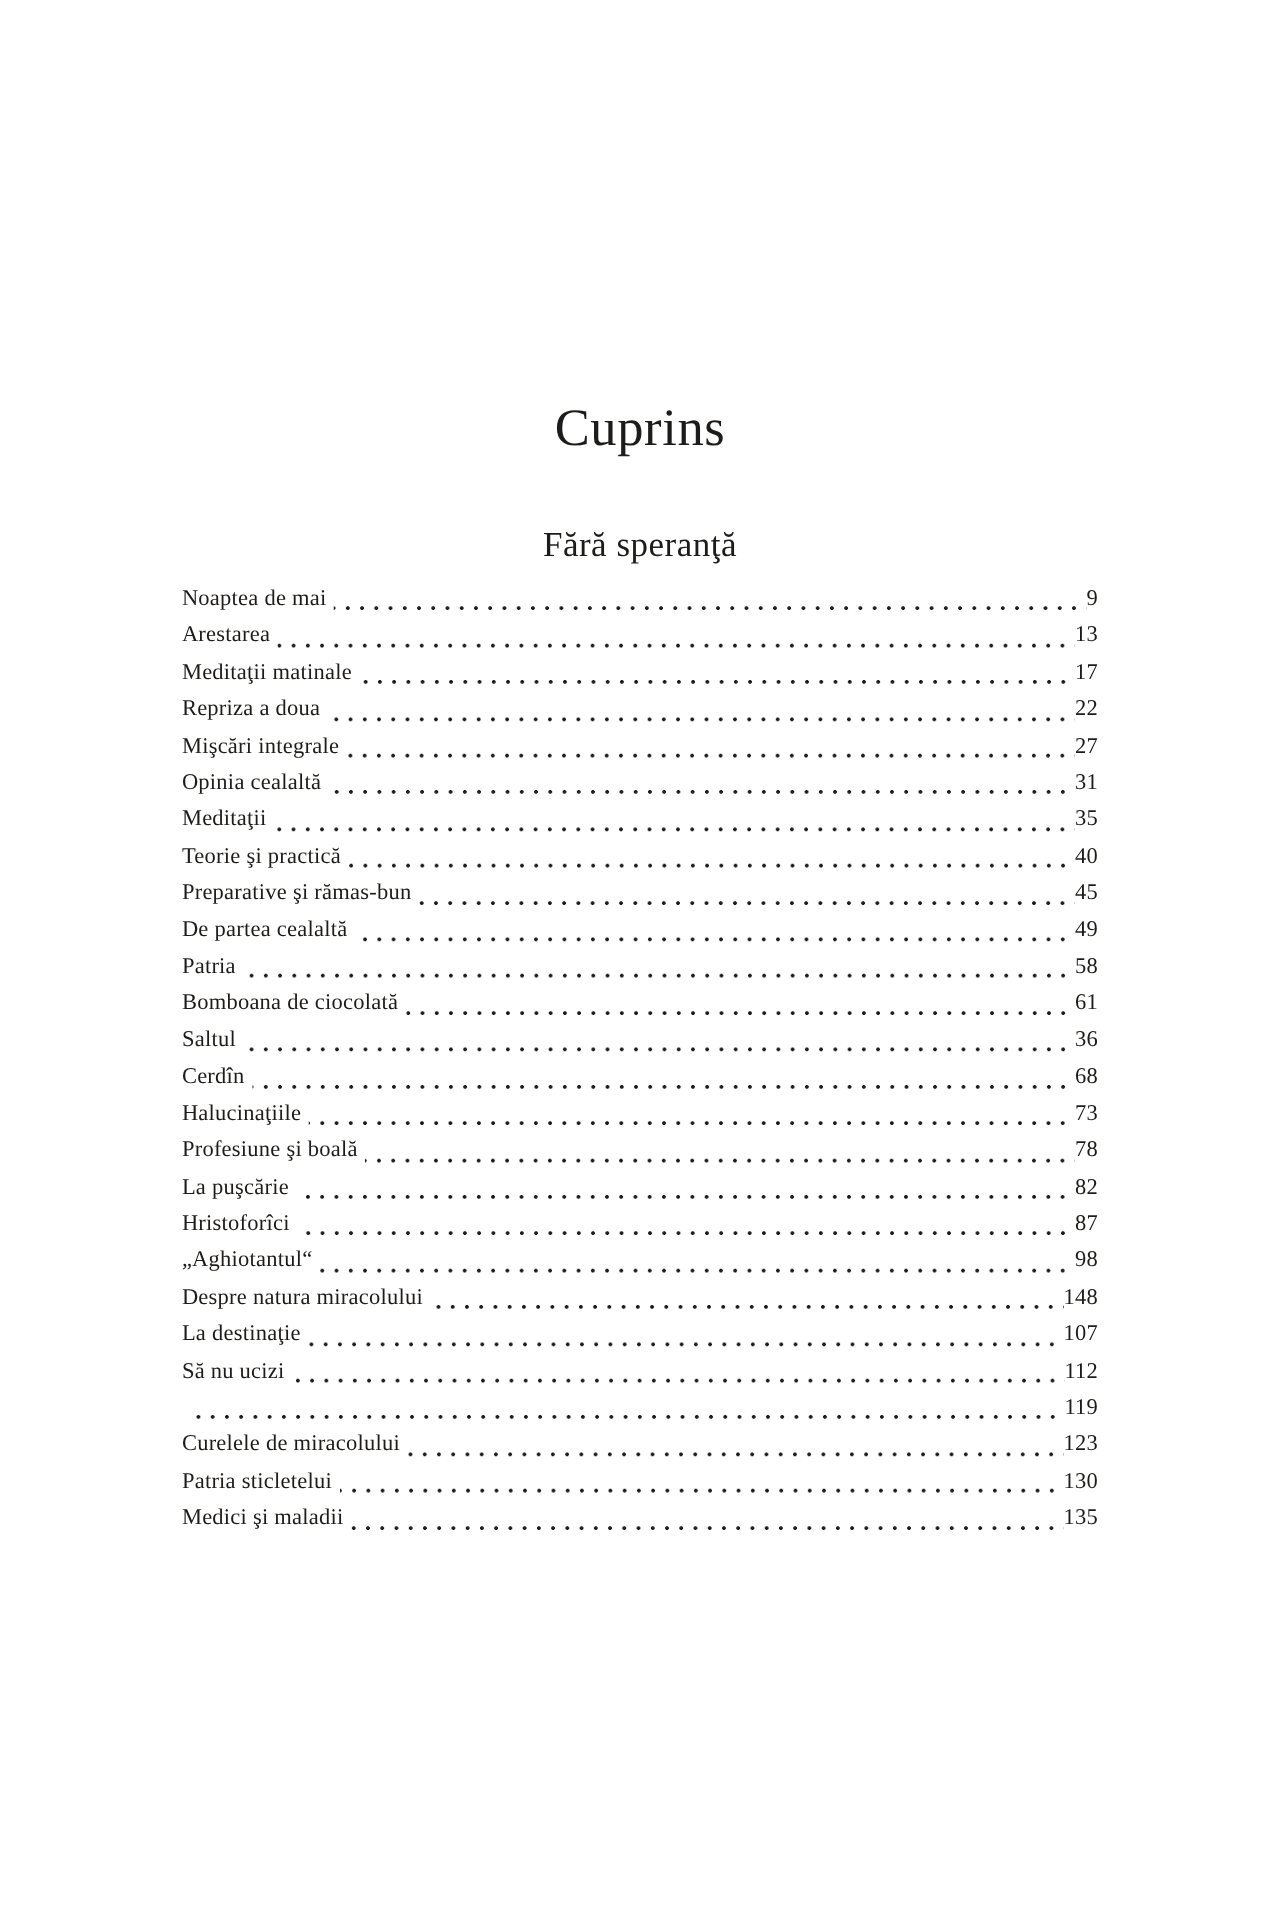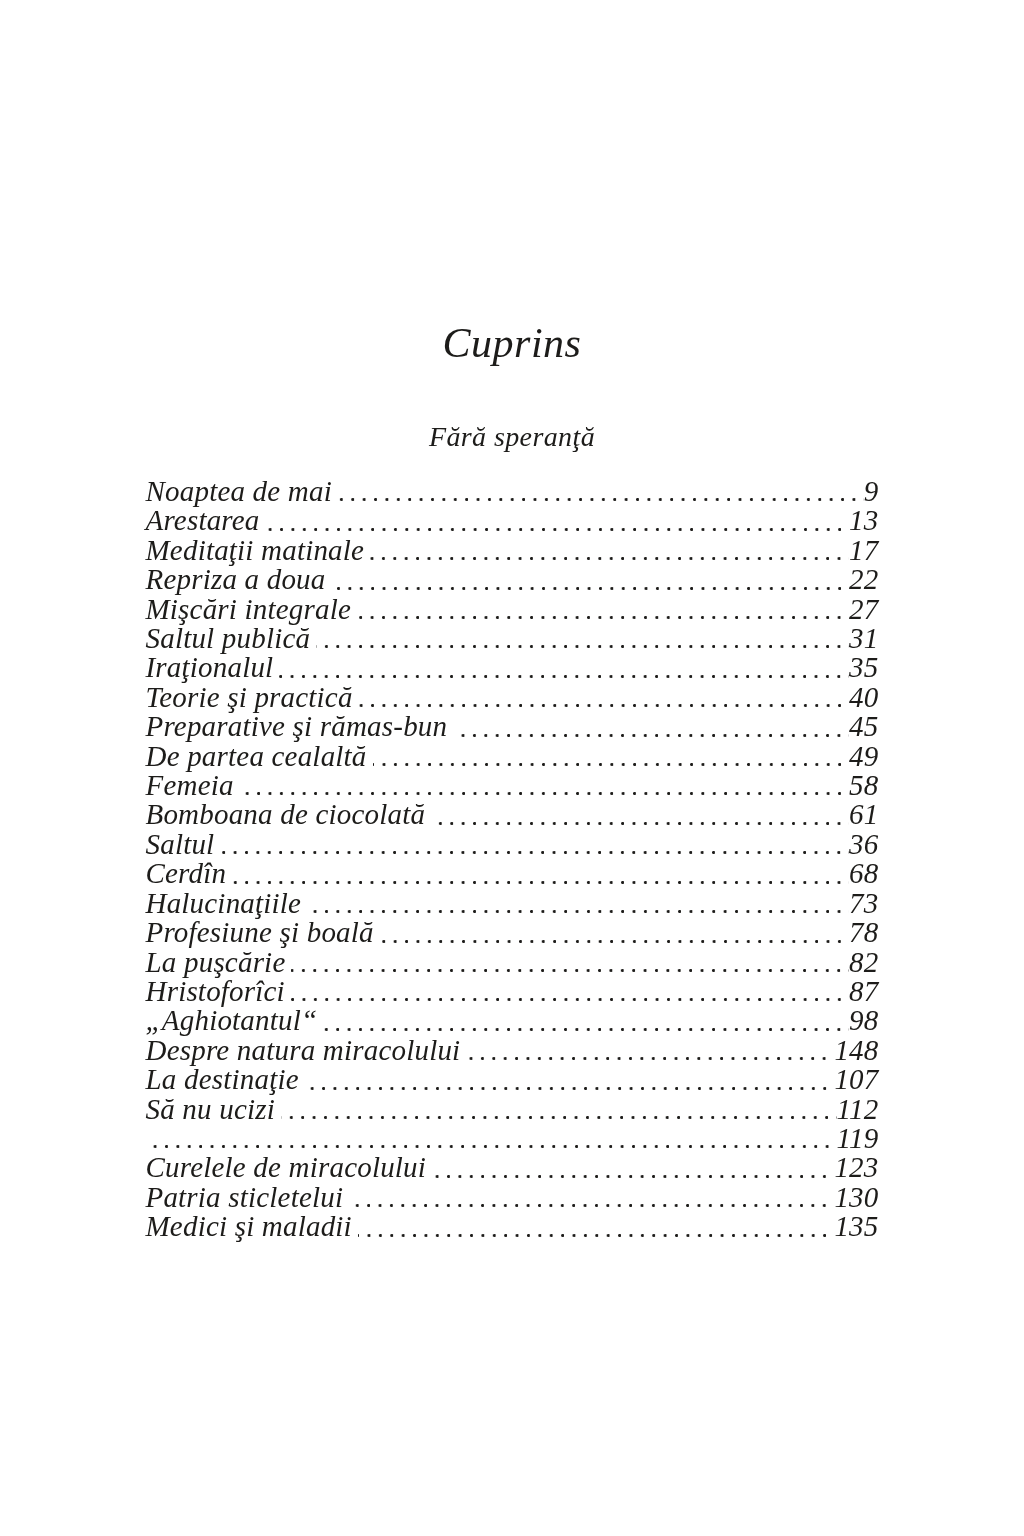--- a/index.html
+++ b/index.html
@@ -12,43 +12,42 @@
     height: 1536px;
     font-family: "Liberation Serif", serif;
     color: #1d1c1a;
   }
   .page {
     position: relative;
     width: 1024px;
     height: 1252px;
     overflow: hidden;
     background: #ffffff;
-    font-style: italic;
   }
   .title {
     margin: 0;
     padding-top: 320px;
     text-align: center;
     font-size: 42px;
     font-weight: 400;
     line-height: 46px;
     letter-spacing: 0.5px;
   }
   .section-heading {
     margin: 54px 0 0 0;
     text-align: center;
     font-size: 28px;
     font-weight: 400;
     line-height: 34px;
     letter-spacing: 0.4px;
   }
   .toc {
     width: 733px;
-    margin: 23px auto 0 auto;
-    font-size: 29px;
+    margin: 10px auto 0 auto;
+    font-size: 18px;
     line-height: 29.4px;
     letter-spacing: 0.2px;
   }
   .row {
     display: flex;
     align-items: baseline;
     white-space: nowrap;
   }
   .entry-title {
     flex: 0 0 auto;
@@ -101,27 +100,27 @@
   </div>
 
 
   <div class="row">
     <span class="entry-title">Mişcări integrale</span>
     <span class="dots"></span>
     <span class="page-num">27</span>
   </div>
 
   <div class="row">
-    <span class="entry-title">Saltul publică</span>
+    <span class="entry-title">Opinia cealaltă</span>
     <span class="dots"></span>
     <span class="page-num">31</span>
   </div>
 
   <div class="row">
-    <span class="entry-title">Iraţionalul</span>
+    <span class="entry-title">Meditaţii</span>
     <span class="dots"></span>
     <span class="page-num">35</span>
   </div>
 
   <div class="row">
     <span class="entry-title">Teorie şi practică</span>
     <span class="dots"></span>
     <span class="page-num">40</span>
   </div>
 
@@ -132,21 +131,21 @@
   </div>
 
   <div class="row">
     <span class="entry-title">De partea cealaltă</span>
     <span class="dots"></span>
     <span class="page-num">49</span>
   </div>
 
 
   <div class="row">
-    <span class="entry-title">Femeia</span>
+    <span class="entry-title">Patria</span>
     <span class="dots"></span>
     <span class="page-num">58</span>
   </div>
 
   <div class="row">
     <span class="entry-title">Bomboana de ciocolată</span>
     <span class="dots"></span>
     <span class="page-num">61</span>
   </div>
 

